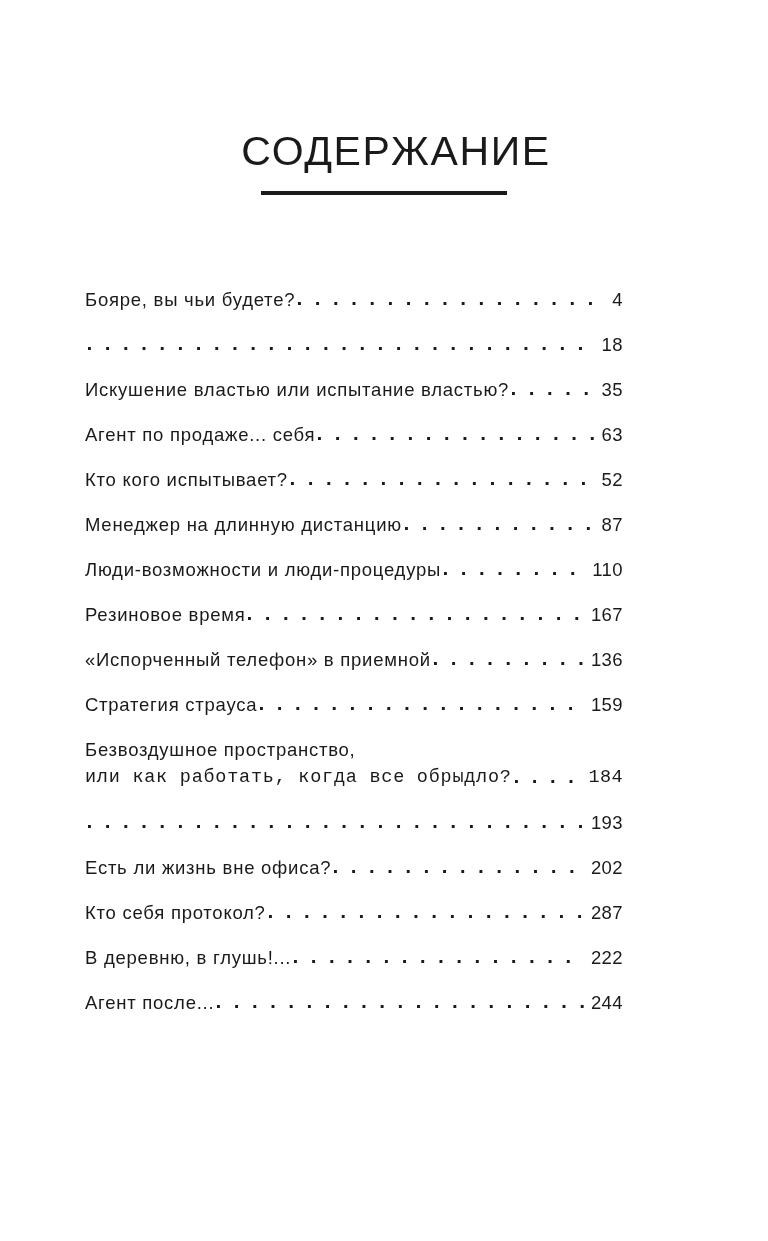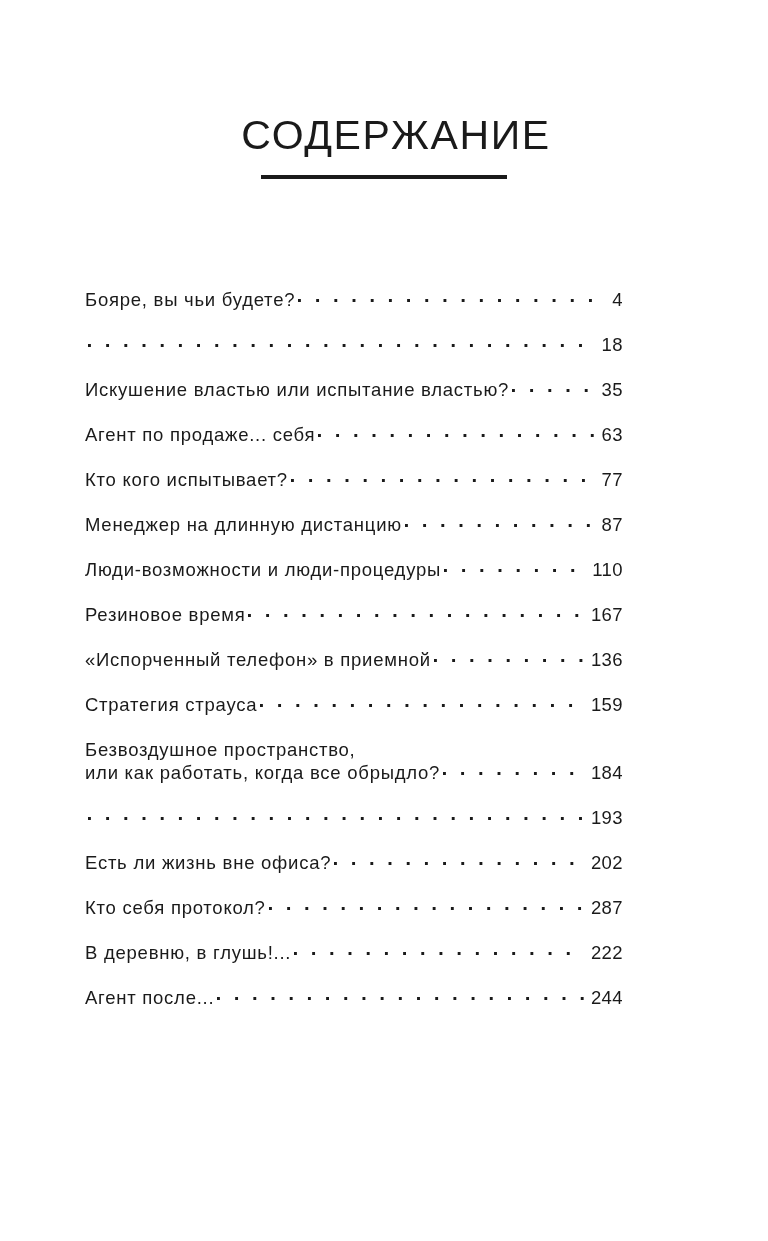--- a/index.html
+++ b/index.html
@@ -22,21 +22,21 @@
   
   .toc-header {
     position: absolute;
     left: 0;
     top: 112px;
     width: 768px;
     text-align: center;
   }
 
   .toc-title {
-    margin: 0;
+    margin: 16px;
     font-family: "Liberation Sans", "DejaVu Sans", sans-serif;
     font-size: 41px;
     font-weight: 400;
     letter-spacing: 1.6px;
     line-height: 46px;
     color: #1a1a1a;
     text-transform: uppercase;
     padding-left: 24px;
   }
 
@@ -58,32 +58,34 @@
   .toc-entry {
     margin-bottom: 22px;
   }
   .toc-entry:last-child {
     margin-bottom: 0;
   }
 
   
   .toc-line {
     display: flex;
-    align-items: flex-start;
+    align-items: center;
     width: 100%;
     font-size: 18.5px;
     font-weight: 400;
     letter-spacing: 0.75px;
     line-height: 23px;
     color: #1a1a1a;
     white-space: nowrap;
   }
 
   
   .toc-entry .toc-line + .toc-line {
+    margin-top: 5px;
+    font-family: Liberation Mono, monospace;
   }
 
   .toc-entry-title {
     flex: 0 1 auto;
     overflow: hidden;
   }
 
   
   .toc-leader {
     flex: 1 1 auto;
@@ -149,21 +151,21 @@
         <div class="toc-line">
           <span class="toc-entry-title">Агент по продаже... себя</span>
           <span class="toc-leader"></span>
           <span class="toc-page">63</span>
         </div>
       </div>
       <div class="toc-entry">
         <div class="toc-line">
           <span class="toc-entry-title">Кто кого испытывает?</span>
           <span class="toc-leader"></span>
-          <span class="toc-page">77</span>
+          <span class="toc-page">52</span>
         </div>
       </div>
       <div class="toc-entry">
         <div class="toc-line">
           <span class="toc-entry-title">Менеджер на длинную дистанцию</span>
           <span class="toc-leader"></span>
           <span class="toc-page">87</span>
         </div>
       </div>
       <div class="toc-entry">

